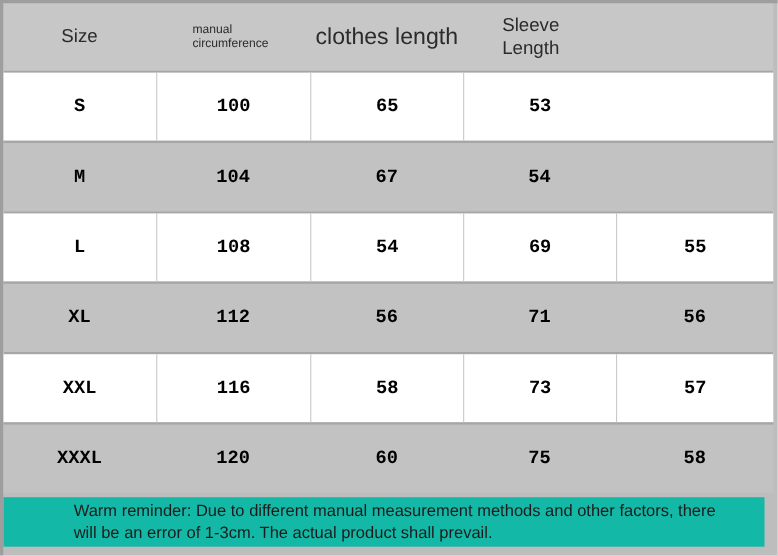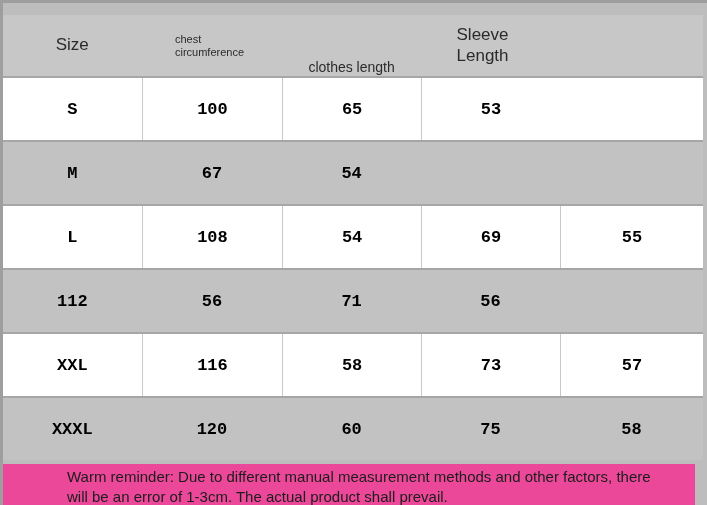--- a/index.html
+++ b/index.html
@@ -6,53 +6,53 @@
   .page {
     width: 707px; height: 505px;
     box-sizing: border-box;
     position: relative;
     background: #bdbdbd;
     border-top: 3px solid #9e9e9e;
     border-left: 3px solid #9e9e9e;
     overflow: hidden;
     font-family: "Liberation Sans", sans-serif;
   }
-  .size-table { margin-right: 4px; margin-top: 12px; }
+  .size-table { margin-right: 4px; }
   .row {
     display: grid;
     grid-template-columns: 19.8% 20.1% 19.8% 19.9% 20.4%;
     height: 64px;
     box-sizing: border-box;
   }
   .row-header { height: 61px; background: #c7c7c7; }
   .row-data  { border-top: 2px solid #a6a6a6; }
   .row-white { background: #ffffff; }
   .row-gray  { background: #c2c2c2; }
   .cell {
     display: flex; align-items: center; justify-content: center;
     overflow: hidden;
   }
   .row-white .cell:not(:first-child) { border-left: 1px solid #c9c9c9; }
   .hcell { color: #2b2b2b; font-size: 17px; line-height: 1.2; }
   .hcell .wrap { text-align: left; }
   .hcell-chest  { font-size: 11px; line-height: 1.15; }
   .hcell-chest .wrap  { max-width: 74px; }
   .hcell-shoulder .wrap { max-width: 82px; }
-  .hcell-clothes { font-size: 14px; align-items: flex-end; }
+  .hcell-clothes { font-size: 21px; }
   .hcell-sleeve .wrap { max-width: 68px; }
   .dcell {
     font-family: "Liberation Mono", "DejaVu Sans Mono", monospace;
     font-weight: bold;
     font-size: 17px;
     color: #000000;
   }
   .footer-box {
     margin: 4px 12px 0 0;
     height: 45px;
-    background: #ec4899;
+    background: #14b8a6;
     display: flex; align-items: center;
   }
   .footer-text {
     margin-left: 64px;
     max-width: 588px;
     font-size: 15px;
     line-height: 1.28;
     color: #1c1c1c;
   }
 </style>
@@ -60,52 +60,54 @@
 <body>
 
 <div class="page">
   <div class="size-table">
 
     <div class="row row-header">
       <div class="cell hcell">
           <span class="wrap">Size</span>
         </div>
       <div class="cell hcell hcell-chest">
-          <span class="wrap">chest circumference</span>
+          <span class="wrap">manual circumference</span>
         </div>
       <div class="cell hcell hcell-clothes">
           <span class="wrap">clothes length</span>
         </div>
       <div class="cell hcell hcell-sleeve">
           <span class="wrap">Sleeve Length</span>
         </div>
     </div>
 
     <div class="row row-data row-white">
       <div class="cell dcell">S</div>
       <div class="cell dcell">100</div>
       <div class="cell dcell">65</div>
       <div class="cell dcell">53</div>
     </div>
 
     <div class="row row-data row-gray">
       <div class="cell dcell">M</div>
+      <div class="cell dcell">104</div>
       <div class="cell dcell">67</div>
       <div class="cell dcell">54</div>
     </div>
 
     <div class="row row-data row-white">
       <div class="cell dcell">L</div>
       <div class="cell dcell">108</div>
       <div class="cell dcell">54</div>
       <div class="cell dcell">69</div>
       <div class="cell dcell">55</div>
     </div>
 
     <div class="row row-data row-gray">
+      <div class="cell dcell">XL</div>
       <div class="cell dcell">112</div>
       <div class="cell dcell">56</div>
       <div class="cell dcell">71</div>
       <div class="cell dcell">56</div>
     </div>
 
     <div class="row row-data row-white">
       <div class="cell dcell">XXL</div>
       <div class="cell dcell">116</div>
       <div class="cell dcell">58</div>

